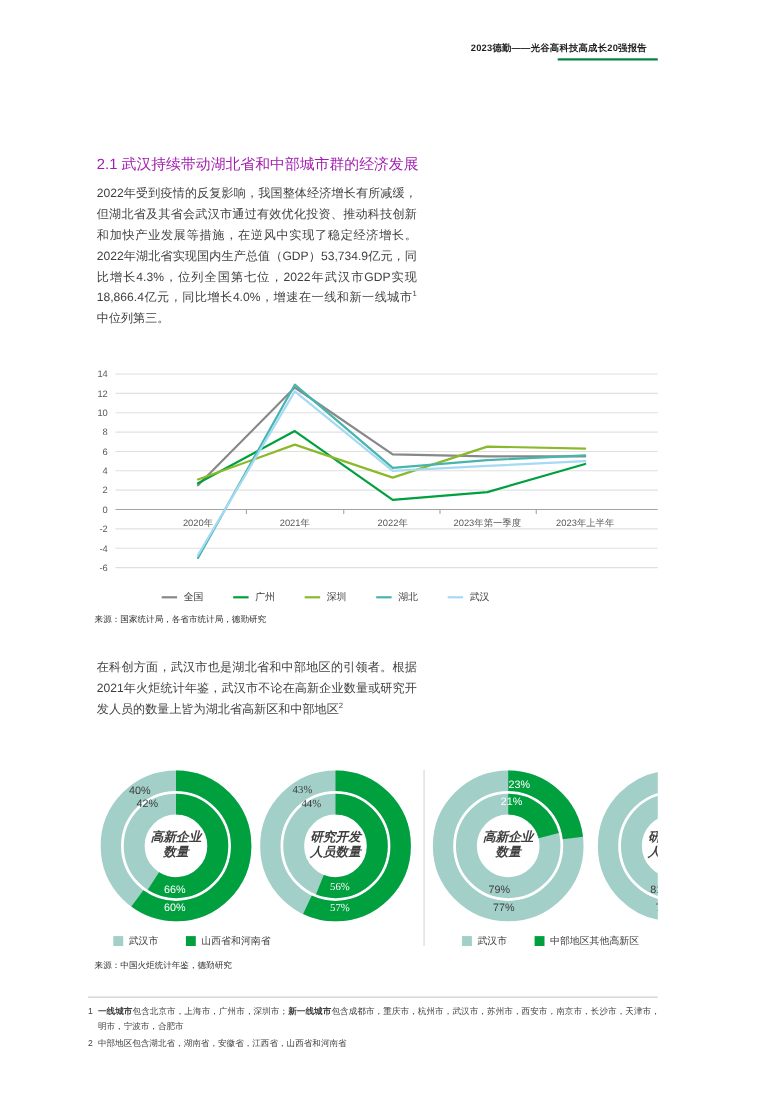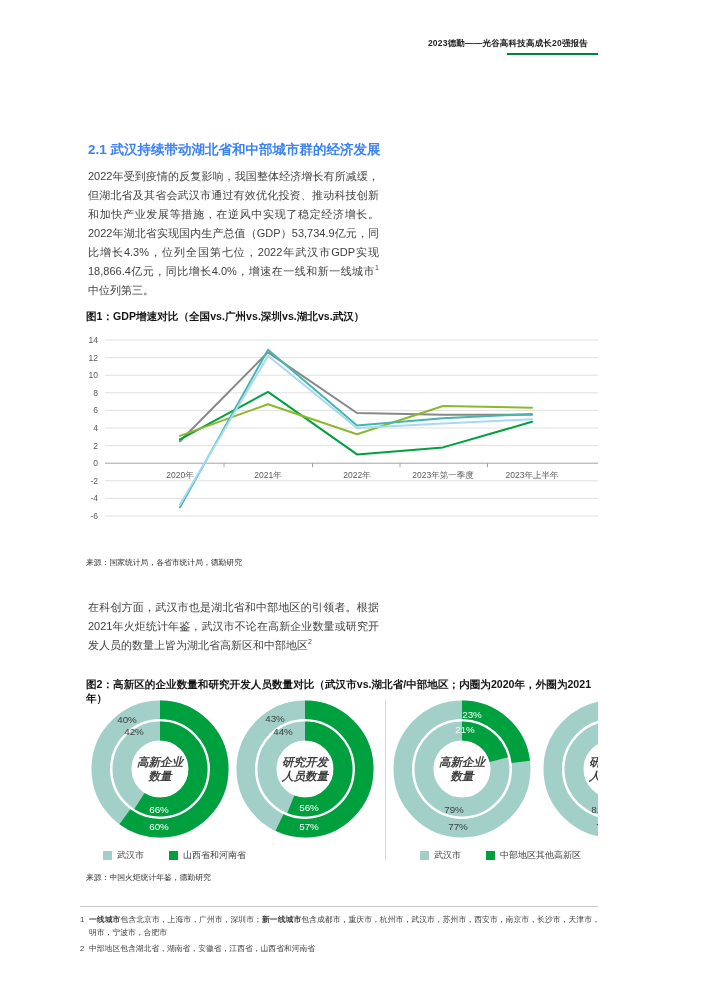--- a/index.html
+++ b/index.html
@@ -1,21 +1,21 @@
 <!DOCTYPE html>
 <html><head>
 <meta charset="utf-8">
 <style>
   html,body{margin:0;padding:0;background:#ffffff;}
   .page{position:relative;width:598px;height:1004px;background:#ffffff;overflow:hidden;
         font-family:"Liberation Sans","DejaVu Sans",sans-serif;color:#3f3f3f;}
   .abs{position:absolute;}
   .hdr{font-size:8.5px;font-weight:bold;color:#1f1f1f;letter-spacing:.2px;}
   .rule-green{background:#00843d;height:2px;}
-  .sec-head{font-size:13.5px;font-weight:bold;color:#3b82f6;}
+  .sec-head{font-size:13.5px;font-weight:normal;color:#a21caf;}
   .body-col{font-size:11px;line-height:19px;text-align:justify;color:#3f3f3f;}
   .body-col sup{font-size:7px;line-height:0;}
   .fig-title{font-size:10.6px;font-weight:bold;color:#141414;}
   .ax{font-size:8.5px;fill:#595959;}
   .legend1{display:flex;gap:27px;align-items:center;}
   .legend1 .li{display:flex;align-items:center;gap:6px;font-size:9px;color:#404040;}
   .lswatch{display:inline-block;width:14px;height:2px;}
   .source{font-size:7.8px;color:#2e2e2e;}
   .donut{width:140px;height:140px;}
   .dwrap{position:absolute;width:140px;height:140px;}
@@ -39,21 +39,20 @@
 <div class="page">
 
   <div class="abs hdr" style="top:38px;right:10px;">2023德勤——光谷高科技高成长20强报告</div>
   <div class="abs rule-green" style="top:53px;left:507px;width:193px;"></div>
 
   <div class="abs sec-head" style="top:141px;left:88px;width:560px;">2.1 武汉持续带动湖北省和中部城市群的经济发展</div>
 
   <div class="abs body-col" style="top:167px;left:88px;width:291px;"><span>2022年受到疫情的反复影响，我国整体经济增长有所减缓，但湖北省及其省会武汉市通过有效优化投资、推动科技创新和加快产业发展等措施，在逆风中实现了稳定经济增长。2022年湖北省实现国内生产总值（GDP）53,734.9亿元，同比增长4.3%，位列全国第七位，2022年武汉市GDP实现18,866.4亿元，同比增长4.0%，增速在一线和新一线城市</span><sup>1</sup><span>中位列第三。</span></div>
 
 
-  <div class="abs fig-title" style="top:310px;left:86px;">图1：GDP增速对比（全国vs.广州vs.深圳vs.湖北vs.武汉）</div>
 
   <svg class="abs" style="top:328px;left:80px;" width="620" height="198" viewBox="0 0 620 198">
       <line x1="25" y1="12.0" x2="616" y2="12.0" stroke="#e0e0e0" stroke-width="1"></line>
       <text class="ax" x="18" y="15.0" text-anchor="end">14</text>
       <line x1="25" y1="29.6" x2="616" y2="29.6" stroke="#e0e0e0" stroke-width="1"></line>
       <text class="ax" x="18" y="32.6" text-anchor="end">12</text>
       <line x1="25" y1="47.2" x2="616" y2="47.2" stroke="#e0e0e0" stroke-width="1"></line>
       <text class="ax" x="18" y="50.2" text-anchor="end">10</text>
       <line x1="25" y1="64.8" x2="616" y2="64.8" stroke="#e0e0e0" stroke-width="1"></line>
       <text class="ax" x="18" y="67.8" text-anchor="end">8</text>
@@ -80,35 +79,56 @@
       <text class="ax" x="277" y="150.2" text-anchor="middle">2022年</text>
       <text class="ax" x="363" y="150.2" text-anchor="middle">2023年第一季度</text>
       <text class="ax" x="452" y="150.2" text-anchor="middle">2023年上半年</text>
       <polyline points="100,113.2 188,24.3 277,85.0 363,86.8 452,86.8" fill="none" stroke="#87888a" stroke-width="2" stroke-linejoin="round" stroke-linecap="round"></polyline>
       <polyline points="100,111.4 188,63.9 277,126.4 363,119.4 452,93.8" fill="none" stroke="#00a03f" stroke-width="2" stroke-linejoin="round" stroke-linecap="round"></polyline>
       <polyline points="100,107.9 188,76.2 277,106.2 363,78.0 452,79.8" fill="none" stroke="#8cb92c" stroke-width="2" stroke-linejoin="round" stroke-linecap="round"></polyline>
       <polyline points="100,179.2 188,21.7 277,97.4 363,90.3 452,85.9" fill="none" stroke="#47b5ab" stroke-width="2" stroke-linejoin="round" stroke-linecap="round"></polyline>
       <polyline points="100,176.6 188,27.8 277,100.0 363,95.6 452,91.2" fill="none" stroke="#a6d9f3" stroke-width="2" stroke-linejoin="round" stroke-linecap="round"></polyline>
     </svg>
 
+  <div class="abs legend1" style="top:536px;left:147px;">
+      <div class="li">
+        <span class="lswatch" style="background:#87888a"></span>
+        <span>全国</span>
+      </div>
+      <div class="li">
+        <span class="lswatch" style="background:#00a03f"></span>
+        <span>广州</span>
+      </div>
+      <div class="li">
+        <span class="lswatch" style="background:#8cb92c"></span>
+        <span>深圳</span>
+      </div>
+      <div class="li">
+        <span class="lswatch" style="background:#47b5ab"></span>
+        <span>湖北</span>
+      </div>
+      <div class="li">
+        <span class="lswatch" style="background:#a6d9f3"></span>
+        <span>武汉</span>
+      </div>
+    </div>
 
   <div class="abs source" style="top:557px;left:86px;">来源：国家统计局，各省市统计局，德勤研究</div>
 
   <div class="abs body-col" style="top:598px;left:88px;width:291px;"><span>在科创方面，武汉市也是湖北省和中部地区的引领者。根据2021年火炬统计年鉴，武汉市不论在高新企业数量或研究开发人员的数量上皆为湖北省高新区和中部地区</span><sup>2</sup></div>
 
 
-  <div class="abs fig-title" style="top:678px;left:86px;">图2：高新区的企业数量和研究开发人员数量对比（武汉市vs.湖北省/中部地区；内圈为2020年，外圈为2021年）</div>
 
   <div class="dwrap" style="top:699px;left:90px;"><svg class="donut" viewBox="0 0 140 140">
       <circle cx="70" cy="70" r="59.25" fill="none" stroke="#a2cfc8" stroke-width="18.5"></circle>
       <circle cx="70" cy="70" r="59.25" fill="none" stroke="#00a03f" stroke-width="18.5" stroke-dasharray="223.37 372.28" transform="rotate(-90 70 70)"></circle>
       <circle cx="70" cy="70" r="38" fill="none" stroke="#a2cfc8" stroke-width="19"></circle>
       <circle cx="70" cy="70" r="38" fill="none" stroke="#00a03f" stroke-width="19" stroke-dasharray="140.87 238.76" transform="rotate(-90 70 70)"></circle>
     </svg><div class="dlabel" style="left:37px;top:20px;color:#3d3d3d">40%</div><div class="dlabel" style="left:44px;top:32px;color:#3d3d3d">42%</div><div class="dlabel" style="left:69px;top:110px;color:#ffffff">66%</div><div class="dlabel" style="left:69px;top:127px;color:#ffffff">60%</div><div class="dcenter">高新企业<br>数量</div></div>
-  <div class="dwrap" style="top:699px;left:235px;"><svg class="donut" viewBox="0 0 140 140">
+  <div class="dwrap" style="top:699px;left:235px;font-family:Liberation Serif, serif;"><svg class="donut" viewBox="0 0 140 140">
       <circle cx="70" cy="70" r="59.25" fill="none" stroke="#a2cfc8" stroke-width="18.5"></circle>
       <circle cx="70" cy="70" r="59.25" fill="none" stroke="#00a03f" stroke-width="18.5" stroke-dasharray="212.20 372.28" transform="rotate(-90 70 70)"></circle>
       <circle cx="70" cy="70" r="38" fill="none" stroke="#a2cfc8" stroke-width="19"></circle>
       <circle cx="70" cy="70" r="38" fill="none" stroke="#00a03f" stroke-width="19" stroke-dasharray="133.71 238.76" transform="rotate(-90 70 70)"></circle>
     </svg><div class="dlabel" style="left:40px;top:19px;color:#3d3d3d">43%</div><div class="dlabel" style="left:48px;top:32px;color:#3d3d3d">44%</div><div class="dlabel" style="left:74px;top:108px;color:#ffffff">56%</div><div class="dlabel" style="left:74px;top:127px;color:#ffffff">57%</div><div class="dcenter">研究开发<br>人员数量</div></div>
   <div class="dwrap" style="top:699px;left:392px;"><svg class="donut" viewBox="0 0 140 140">
       <circle cx="70" cy="70" r="59.25" fill="none" stroke="#a2cfc8" stroke-width="18.5"></circle>
       <circle cx="70" cy="70" r="59.25" fill="none" stroke="#00a03f" stroke-width="18.5" stroke-dasharray="85.62 372.28" transform="rotate(-90 70 70)"></circle>
       <circle cx="70" cy="70" r="38" fill="none" stroke="#a2cfc8" stroke-width="19"></circle>
       <circle cx="70" cy="70" r="38" fill="none" stroke="#00a03f" stroke-width="19" stroke-dasharray="50.14 238.76" transform="rotate(-90 70 70)"></circle>

